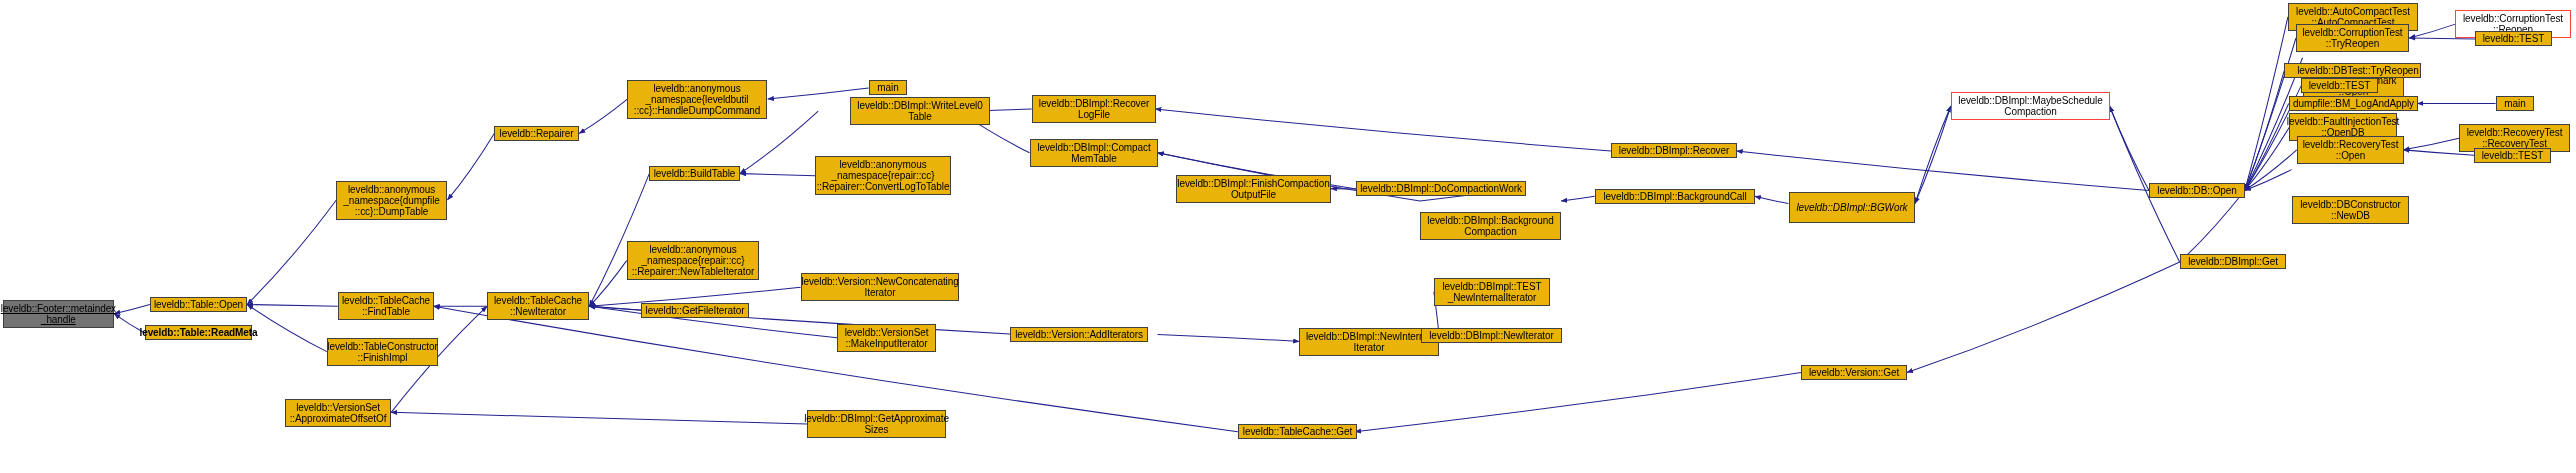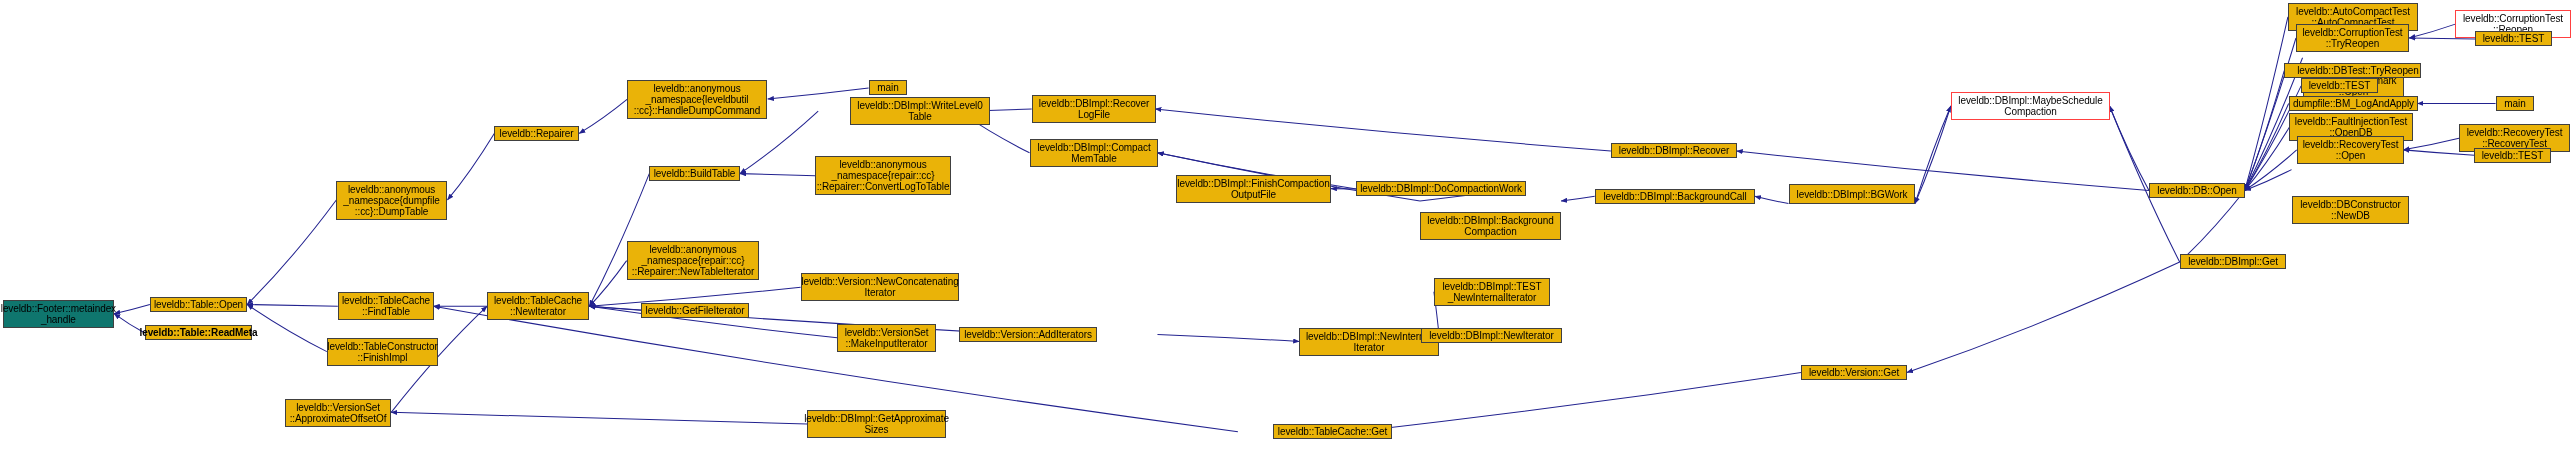--- a/index.html
+++ b/index.html
@@ -34,22 +34,23 @@
     background: #eab308;
     border: 0.7px solid #404040;
     color: #000000;
     font-size: 10px;
     line-height: 11px;
     letter-spacing: -0.1px;
     white-space: pre-line;
     z-index: 5;
   }
   .node.root {
-    background: #0f766e;
+    background: #737373;
     border: 0.7px solid #404040;
+    text-decoration: underline;
   }
   .node.highlight {
     border: 0.7px solid #ff4040;
     background: #ffffff;
   }
 </style>
 </head>
 <body>
 
 <div id="canvas">
@@ -147,57 +148,57 @@
       <div class="node" style="left: 1032px; top: 95px; width: 124px; height: 28px;">leveldb::DBImpl::Recover
 LogFile</div>
       <div class="node" style="left: 1030px; top: 139px; width: 128px; height: 28px;">leveldb::DBImpl::Compact
 MemTable</div>
       <div class="node" style="left: 1176px; top: 175px; width: 155px; height: 28px;">leveldb::DBImpl::FinishCompaction
 OutputFile</div>
       <div class="node" style="left: 1356px; top: 181px; width: 170px; height: 15.4px;">leveldb::DBImpl::DoCompactionWork</div>
       <div class="node" style="left: 1420px; top: 187px; width: 141px; height: 28px; margin-top: 25px;">leveldb::DBImpl::Background
 Compaction</div>
       <div class="node" style="left: 1595px; top: 189px; width: 160px; height: 15.4px;">leveldb::DBImpl::BackgroundCall</div>
-      <div class="node" style="left: 1789px; top: 184px; width: 126px; height: 20px;">leveldb::DBImpl::BGWork</div>
+      <div class="node" style="left: 1789px; top: 192px; width: 126px; height: 31px; font-style: italic;">leveldb::DBImpl::BGWork</div>
       <div class="node highlight" style="left: 1951px; top: 92px; width: 159px; height: 28px;">leveldb::DBImpl::MaybeSchedule
 Compaction</div>
       <div class="node" style="left: 1611px; top: 143px; width: 126px; height: 15.4px;">leveldb::DBImpl::Recover</div>
       <div class="node" style="left: 801px; top: 273px; width: 158px; height: 28px;">leveldb::Version::NewConcatenating
 Iterator</div>
       <div class="node" style="left: 837px; top: 324px; width: 99px; height: 28px;">leveldb::VersionSet
 ::MakeInputIterator</div>
-      <div class="node" style="left: 959px; top: 327px; width: 138px; height: 15.4px;">leveldb::Version::AddIterators</div>
+      <div class="node" style="left: 1010px; top: 327px; width: 138px; height: 15.4px;">leveldb::Version::AddIterators</div>
       <div class="node" style="left: 641px; top: 303px; width: 108px; height: 15.4px;">leveldb::GetFileIterator</div>
       <div class="node" style="left: 1299px; top: 328px; width: 140px; height: 28px;">leveldb::DBImpl::NewInternal
 Iterator</div>
       <div class="node" style="left: 1434px; top: 278px; width: 116px; height: 28px;">leveldb::DBImpl::TEST
 _NewInternalIterator</div>
       <div class="node" style="left: 1421px; top: 328px; width: 141px; height: 15.4px;">leveldb::DBImpl::NewIterator</div>
       <div class="node" style="left: 285px; top: 399px; width: 106px; height: 28px;">leveldb::VersionSet
 ::ApproximateOffsetOf</div>
       <div class="node" style="left: 807px; top: 410px; width: 139px; height: 28px;">leveldb::DBImpl::GetApproximate
 Sizes</div>
-      <div class="node" style="left: 1273px; top: 424px; width: 119px; height: 15.4px;">leveldb::TableCache::Get</div>
+      <div class="node" style="left: 1238px; top: 424px; width: 119px; height: 15.4px;">leveldb::TableCache::Get</div>
       <div class="node" style="left: 1801px; top: 365px; width: 106px; height: 15.4px;">leveldb::Version::Get</div>
       <div class="node" style="left: 2180px; top: 254px; width: 106px; height: 15.4px;">leveldb::DBImpl::Get</div>
       <div class="node" style="left: 2149px; top: 183px; width: 96px; height: 15.4px;">leveldb::DB::Open</div>
       <div class="node" style="left: 2288px; top: 2.9px; width: 130px; height: 28px;">leveldb::AutoCompactTest
 ::AutoCompactTest</div>
       <div class="node" style="left: 2296px; top: 24px; width: 113px; height: 28px;">leveldb::CorruptionTest
 ::TryReopen</div>
       <div class="node highlight" style="left: 2455px; top: 10.2px; width: 116px; height: 28px;">leveldb::CorruptionTest
 ::Reopen</div>
       <div class="node" style="left: 2475px; top: 31px; width: 77px; height: 15.4px;">leveldb::TEST</div>
       <div class="node" style="left: 2303px; top: 44px; width: 101px; height: 28px; margin-top: 28px;">leveldb::Benchmark
 ::Open</div>
       <div class="node" style="left: 2284px; top: 63px; width: 137px; height: 15.4px; padding-left: 11px;">leveldb::DBTest::TryReopen</div>
       <div class="node" style="left: 2301px; top: 78px; width: 77px; height: 15.4px;">leveldb::TEST</div>
       <div class="node" style="left: 2289px; top: 96px; width: 129px; height: 15.4px;">dumpfile::BM_LogAndApply</div>
       <div class="node" style="left: 2496px; top: 96px; width: 38px; height: 15.4px;">main</div>
-      <div class="node" style="left: 2289px; top: 113px; width: 124px; height: 28px;">leveldb::FaultInjectionTest
+      <div class="node" style="left: 2289px; top: 113px; width: 108px; height: 28px;">leveldb::FaultInjectionTest
 ::OpenDB</div>
       <div class="node" style="left: 2297px; top: 136px; width: 107px; height: 28px;">leveldb::RecoveryTest
 ::Open</div>
       <div class="node" style="left: 2459px; top: 124px; width: 111px; height: 28px;">leveldb::RecoveryTest
 ::RecoveryTest</div>
       <div class="node" style="left: 2474px; top: 148px; width: 77px; height: 15.4px;">leveldb::TEST</div>
       <div class="node" style="left: 2292px; top: 156px; width: 117px; height: 28px; margin-top: 40px;">leveldb::DBConstructor
 ::NewDB</div>
     </div>
 </div>

